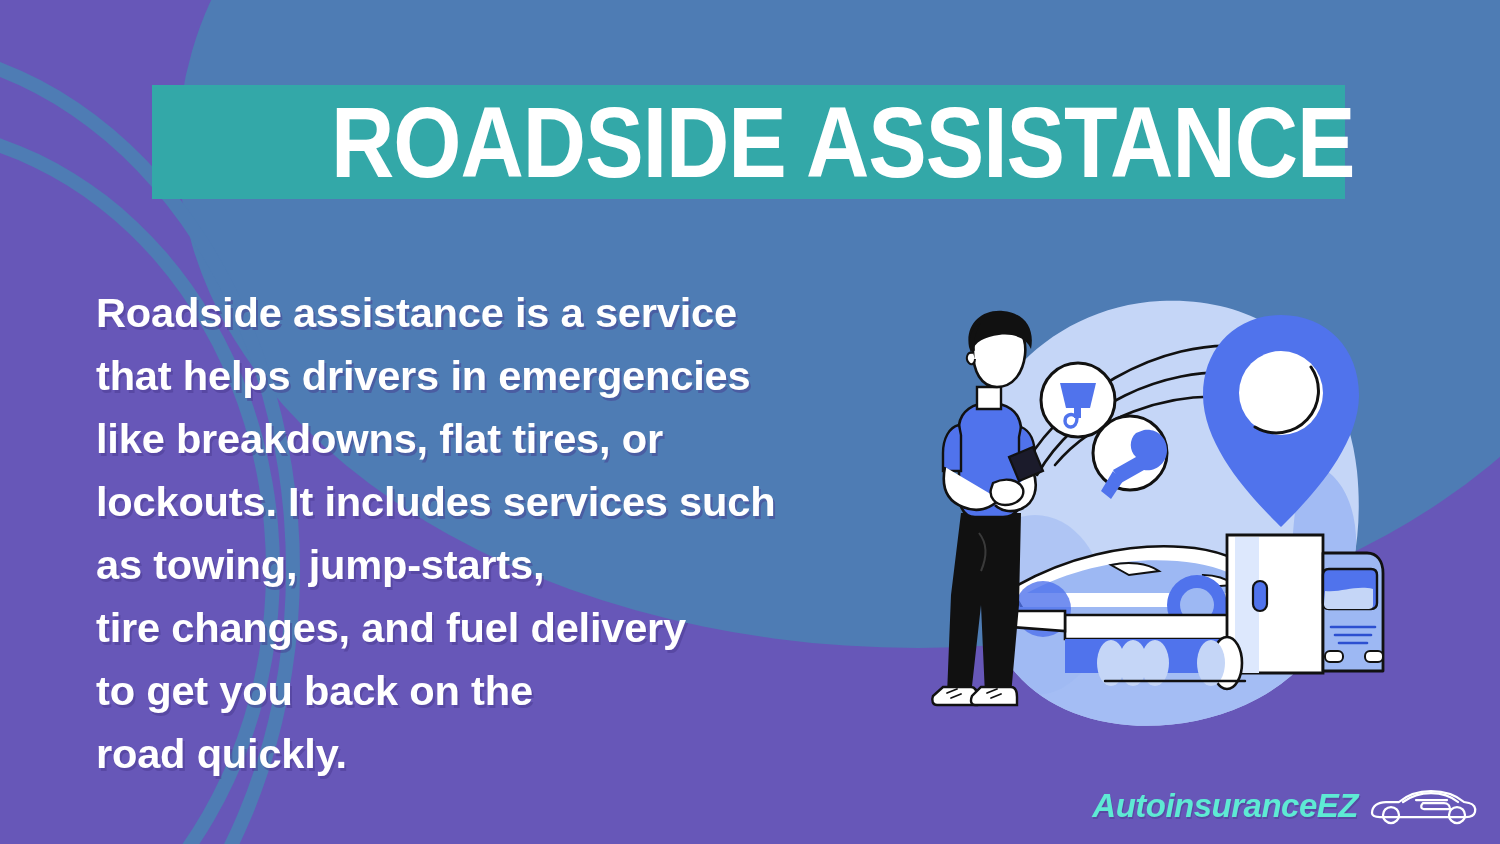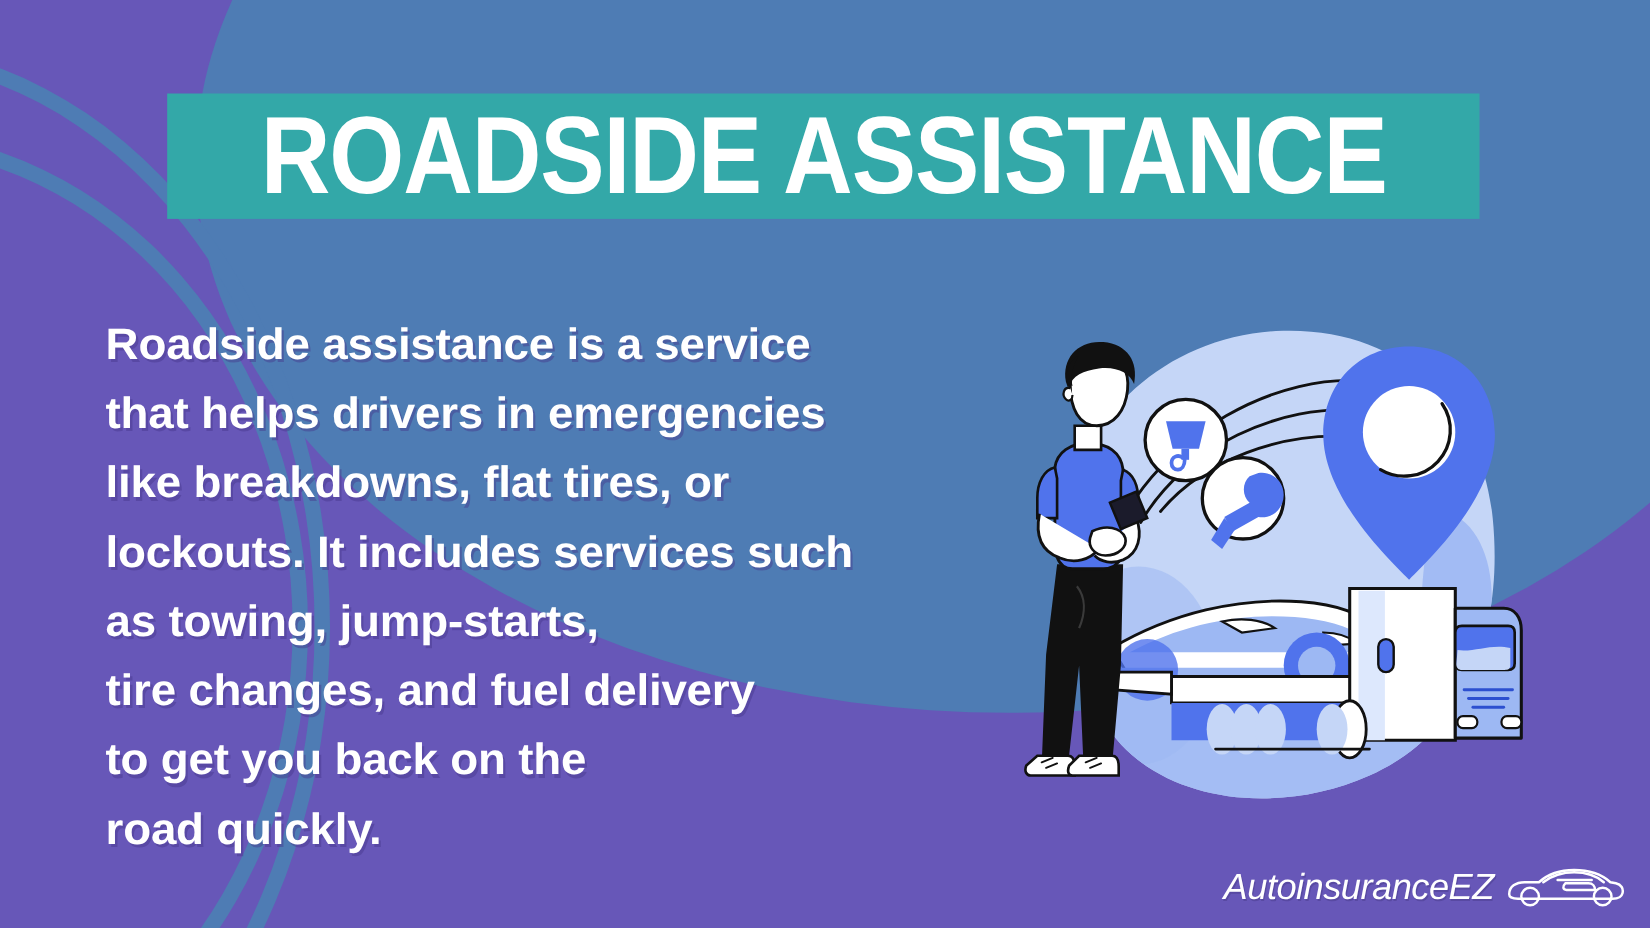--- a/index.html
+++ b/index.html
@@ -46,21 +46,21 @@
   }
 
   
   .banner {
     position:absolute;
     left:152px; top:85px;
     width:1193px; height:114px;
     background:#33a8a8;
     display:flex;
     align-items:center;
-    justify-content:center;
+    justify-content:flex-end;
   }
   .banner-title {
     color:#ffffff;
     font-size:86px;
     font-weight:bold;
     letter-spacing:-1px;
     line-height:1;
     white-space:nowrap;
     transform:scaleY(1.16) scaleX(1.02);
     transform-origin:center;
@@ -92,23 +92,23 @@
 
   
   .logo {
     position:absolute;
     right:22px; bottom:18px;
     display:flex;
     align-items:center;
     gap:10px;
   }
   .logo-text {
-    color:#ffffff;
+    color:#5eead4;
     font-size:33px;
-    font-weight:normal;
+    font-weight:bold;
     font-style:italic;
     letter-spacing:-0.5px;
     line-height:1;
     text-shadow:1px 2px 0 rgba(60,48,120,0.35);
   }
   .logo-car { width:110px; height:42px; display:block; }
 </style>
 </head>
 <body>
 

